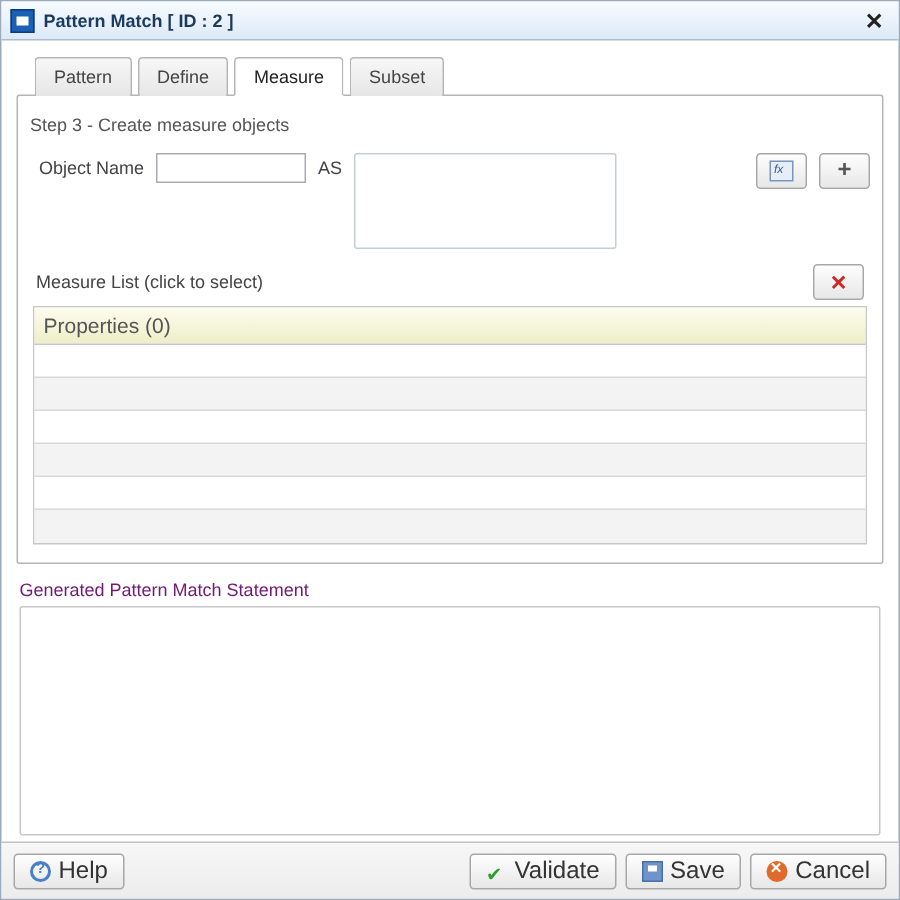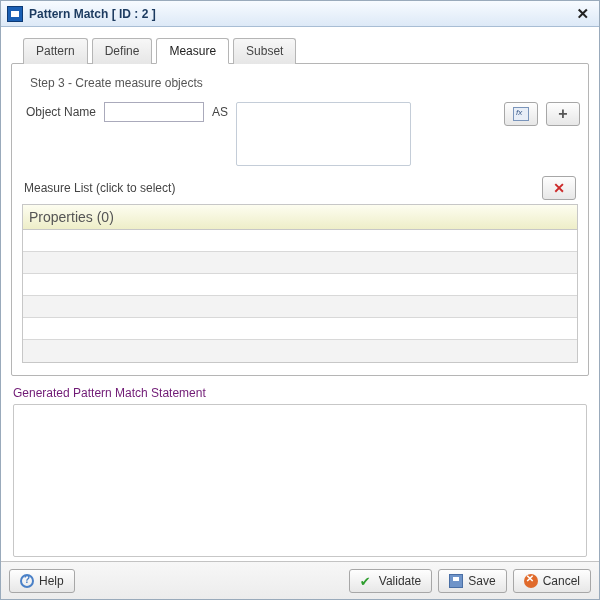--- a/index.html
+++ b/index.html
@@ -84,21 +84,21 @@
     z-index: 2;
     color: #222;
   }
   .tab-panel {
     border: 1px solid #b5b5b5;
     border-radius: 2px;
     padding: 10px 8px;
     flex: 0 0 auto;
   }
   .step-title {
-    margin: 2px 0 12px 10px;
+    margin: 2px 0 12px 0;
     color: #555;
   }
   .form-row {
     display: flex;
     align-items: flex-start;
     gap: 8px;
     margin: 0 0 10px 6px;
   }
   .form-row label {
     padding-top: 3px;
@@ -214,21 +214,21 @@
     height: 24px;
     padding: 0 10px;
     border: 1px solid #a7a7a7;
     border-radius: 3px;
     background: linear-gradient(#fefefe, #e7e7e7);
     display: inline-flex;
     align-items: center;
     gap: 5px;
     cursor: pointer;
     color: #333;
-    font-size: 12px;
+    font-size: 16px;
   }
   .ic { width: 14px; height: 14px; display: inline-block; }
   .ic-help {
     border: 2px solid #4a80c7; border-radius: 50%;
     position: relative;
   }
   .ic-help::after {
     content: "?"; color: #4a80c7; font-weight: bold;
     font-size: 10px; position: absolute; left: 2px; top: -2px;
   }

